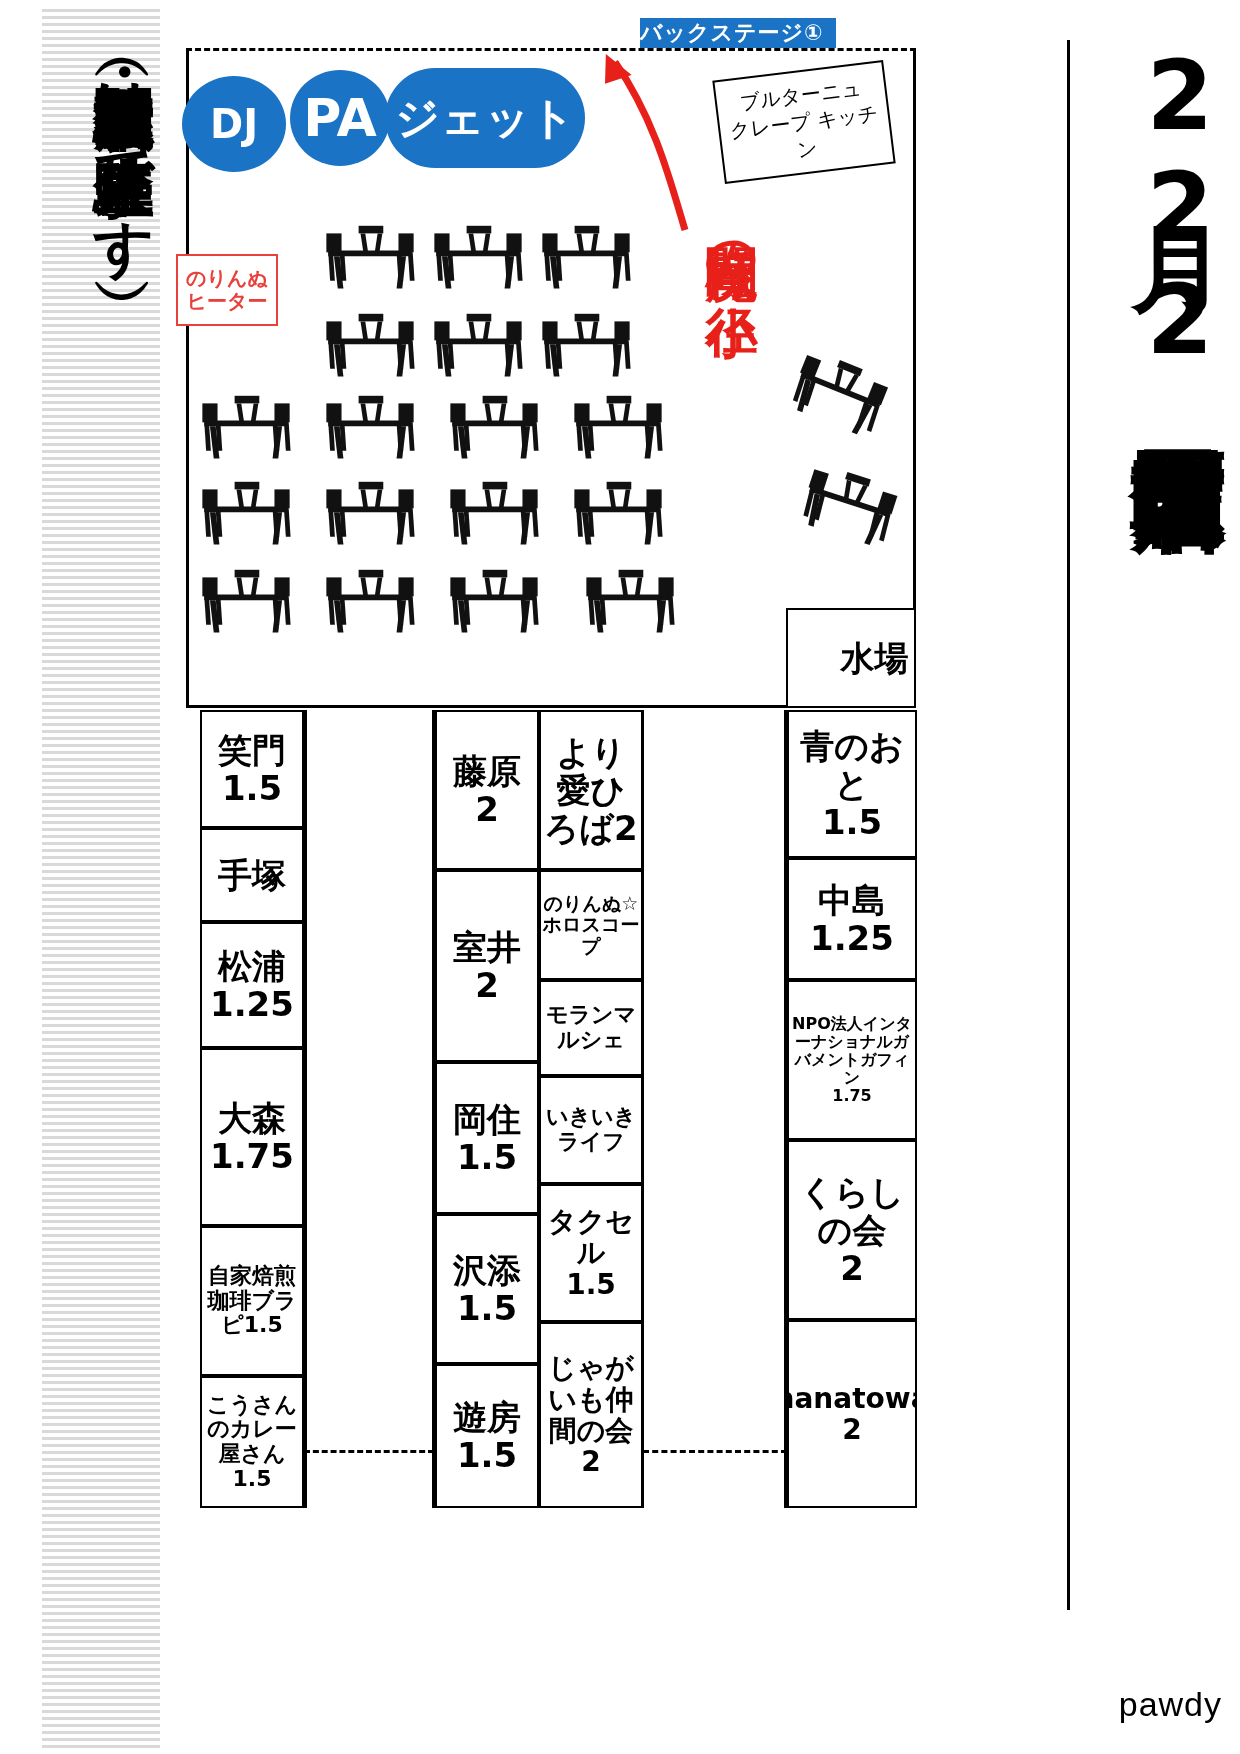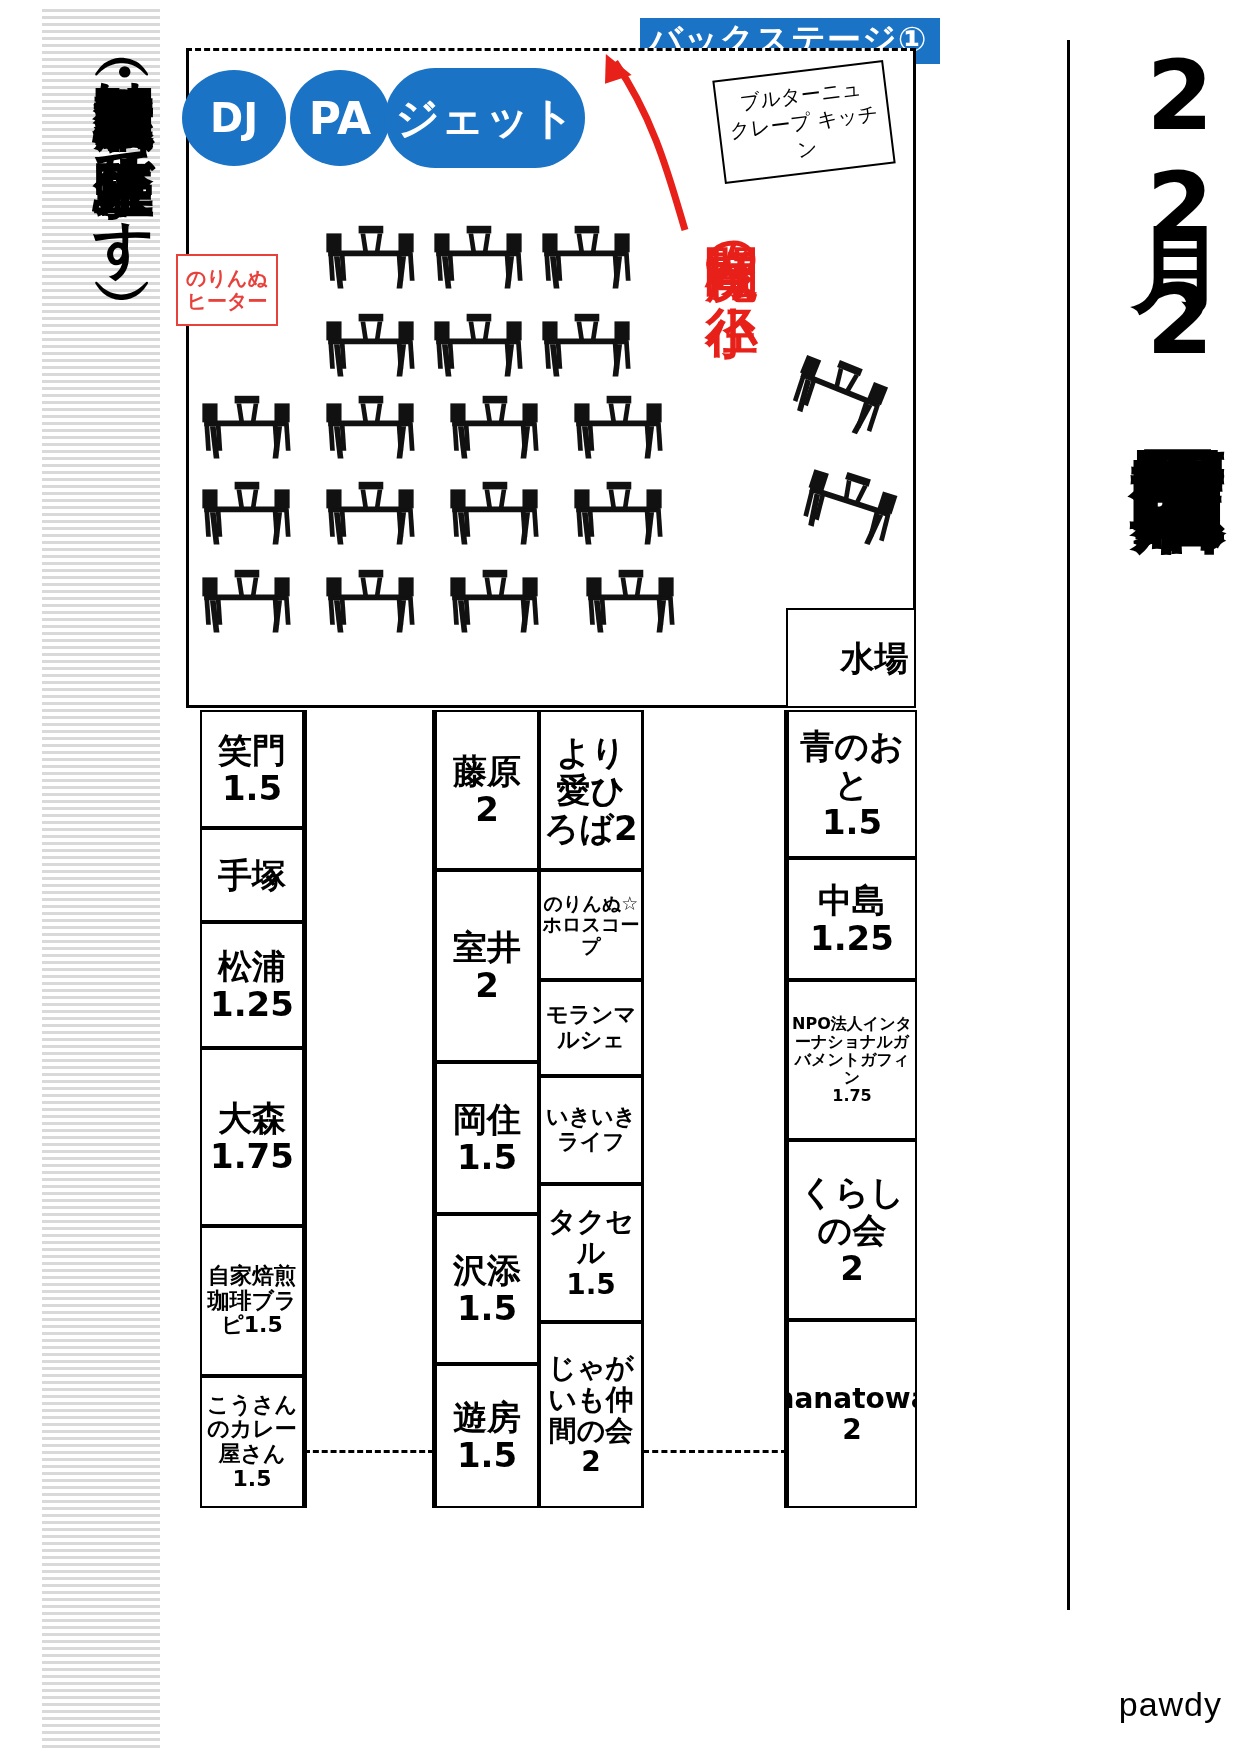--- a/index.html
+++ b/index.html
@@ -85,22 +85,22 @@
   }
 
   
   .backstage {
     position: absolute;
     left: 640px;
     top: 18px;
     background: #1a73c4;
     color: #fff;
     font-weight: 700;
-    font-size: 34px;
-    padding: 3px 12px 6px 8px;
+    font-size: 22px;
+    padding: 3px 12px 6px 0;
     letter-spacing: 1px;
     line-height: 1.1;
   }
 
   
   .stage-area {
     position: absolute;
     left: 186px;
     top: 48px;
     width: 730px;
@@ -114,22 +114,22 @@
   .ellipse {
     position: absolute;
     background: #1a73c4;
     border-radius: 50%;
     color: #fff;
     font-weight: 700;
     display: flex;
     align-items: center;
     justify-content: center;
   }
-  .el-dj   { left: 182px; top: 70px;  width: 104px; height: 96px; font-size: 40px; }
-  .el-pa   { left: 290px; top: 70px;  width: 100px; height: 96px; font-size: 44px; }
+  .el-dj   { left: 182px; top: 76px;  width: 104px; height: 96px; font-size: 40px; }
+  .el-pa   { left: 290px; top: 70px;  width: 100px; height: 96px; font-size: 52px; }
   .el-stage{ left: 385px; top: 68px;  width: 200px; height: 100px; font-size: 44px; border-radius: 50px;}
 
   .jet {
     position: absolute;
     left: 176px; top: 254px;
     width: 98px; height: 68px;
     border: 2px solid #e8403a;
     color: #e8403a;
     font-weight: 700;
     font-size: 20px;

